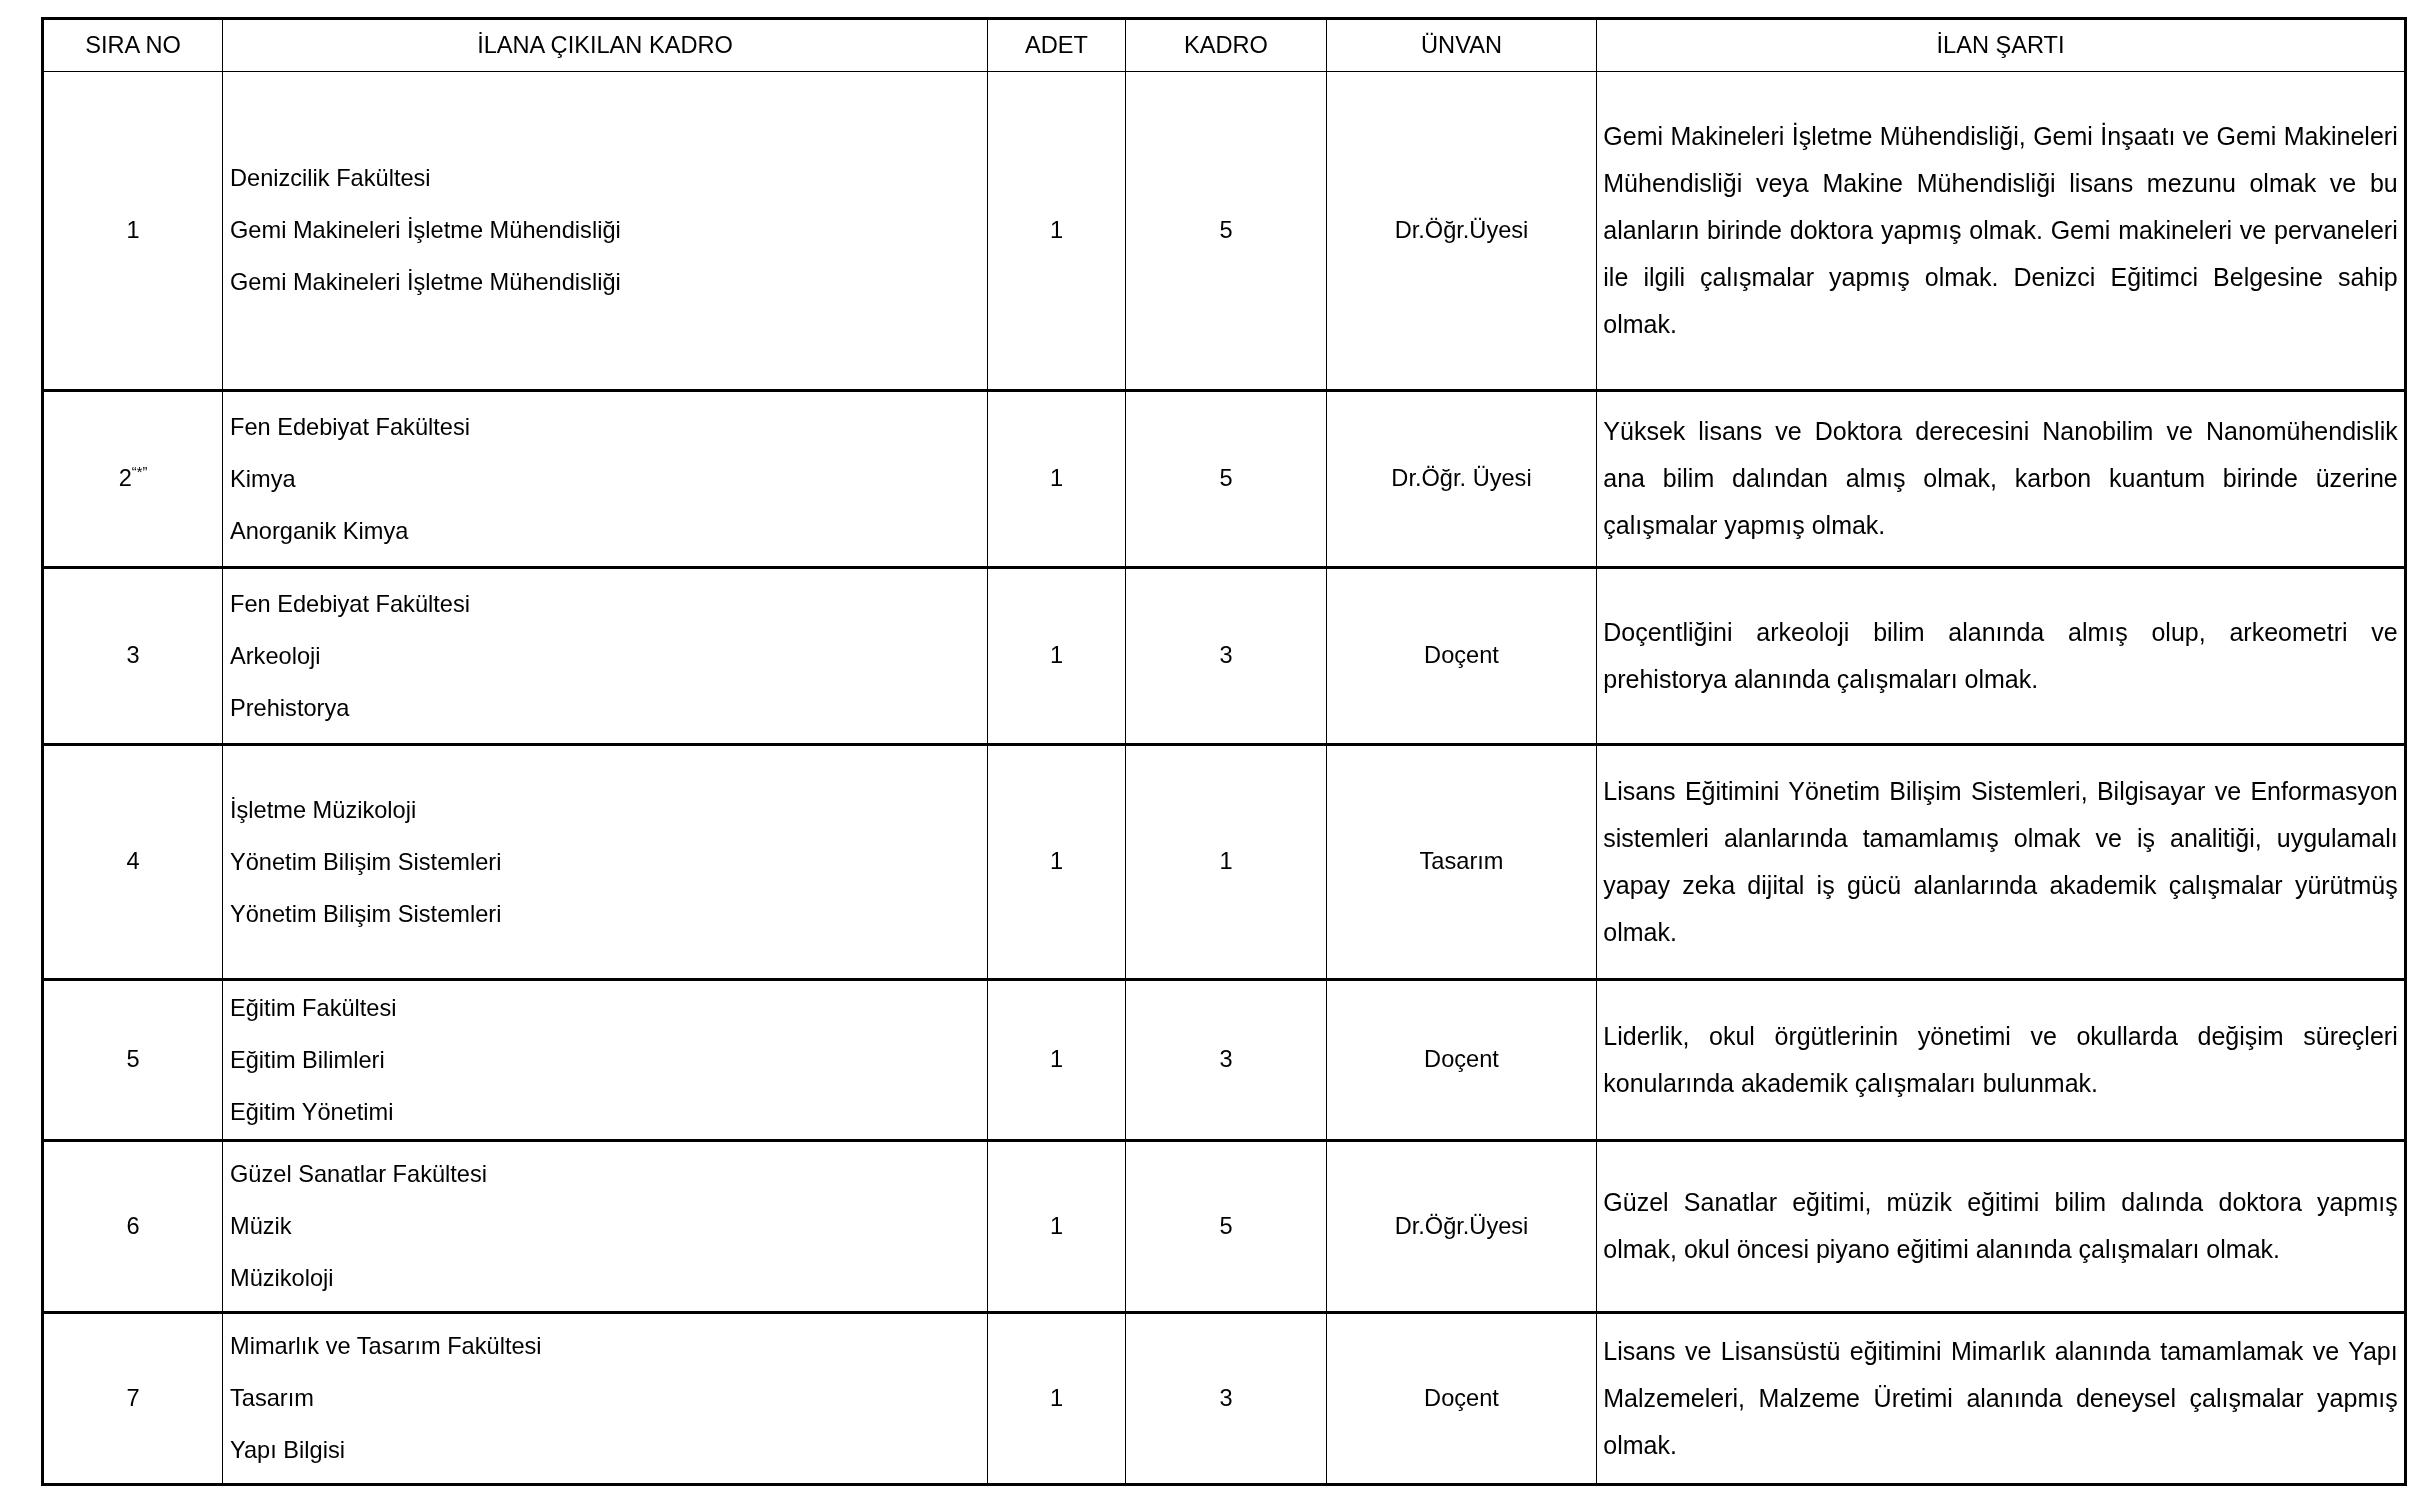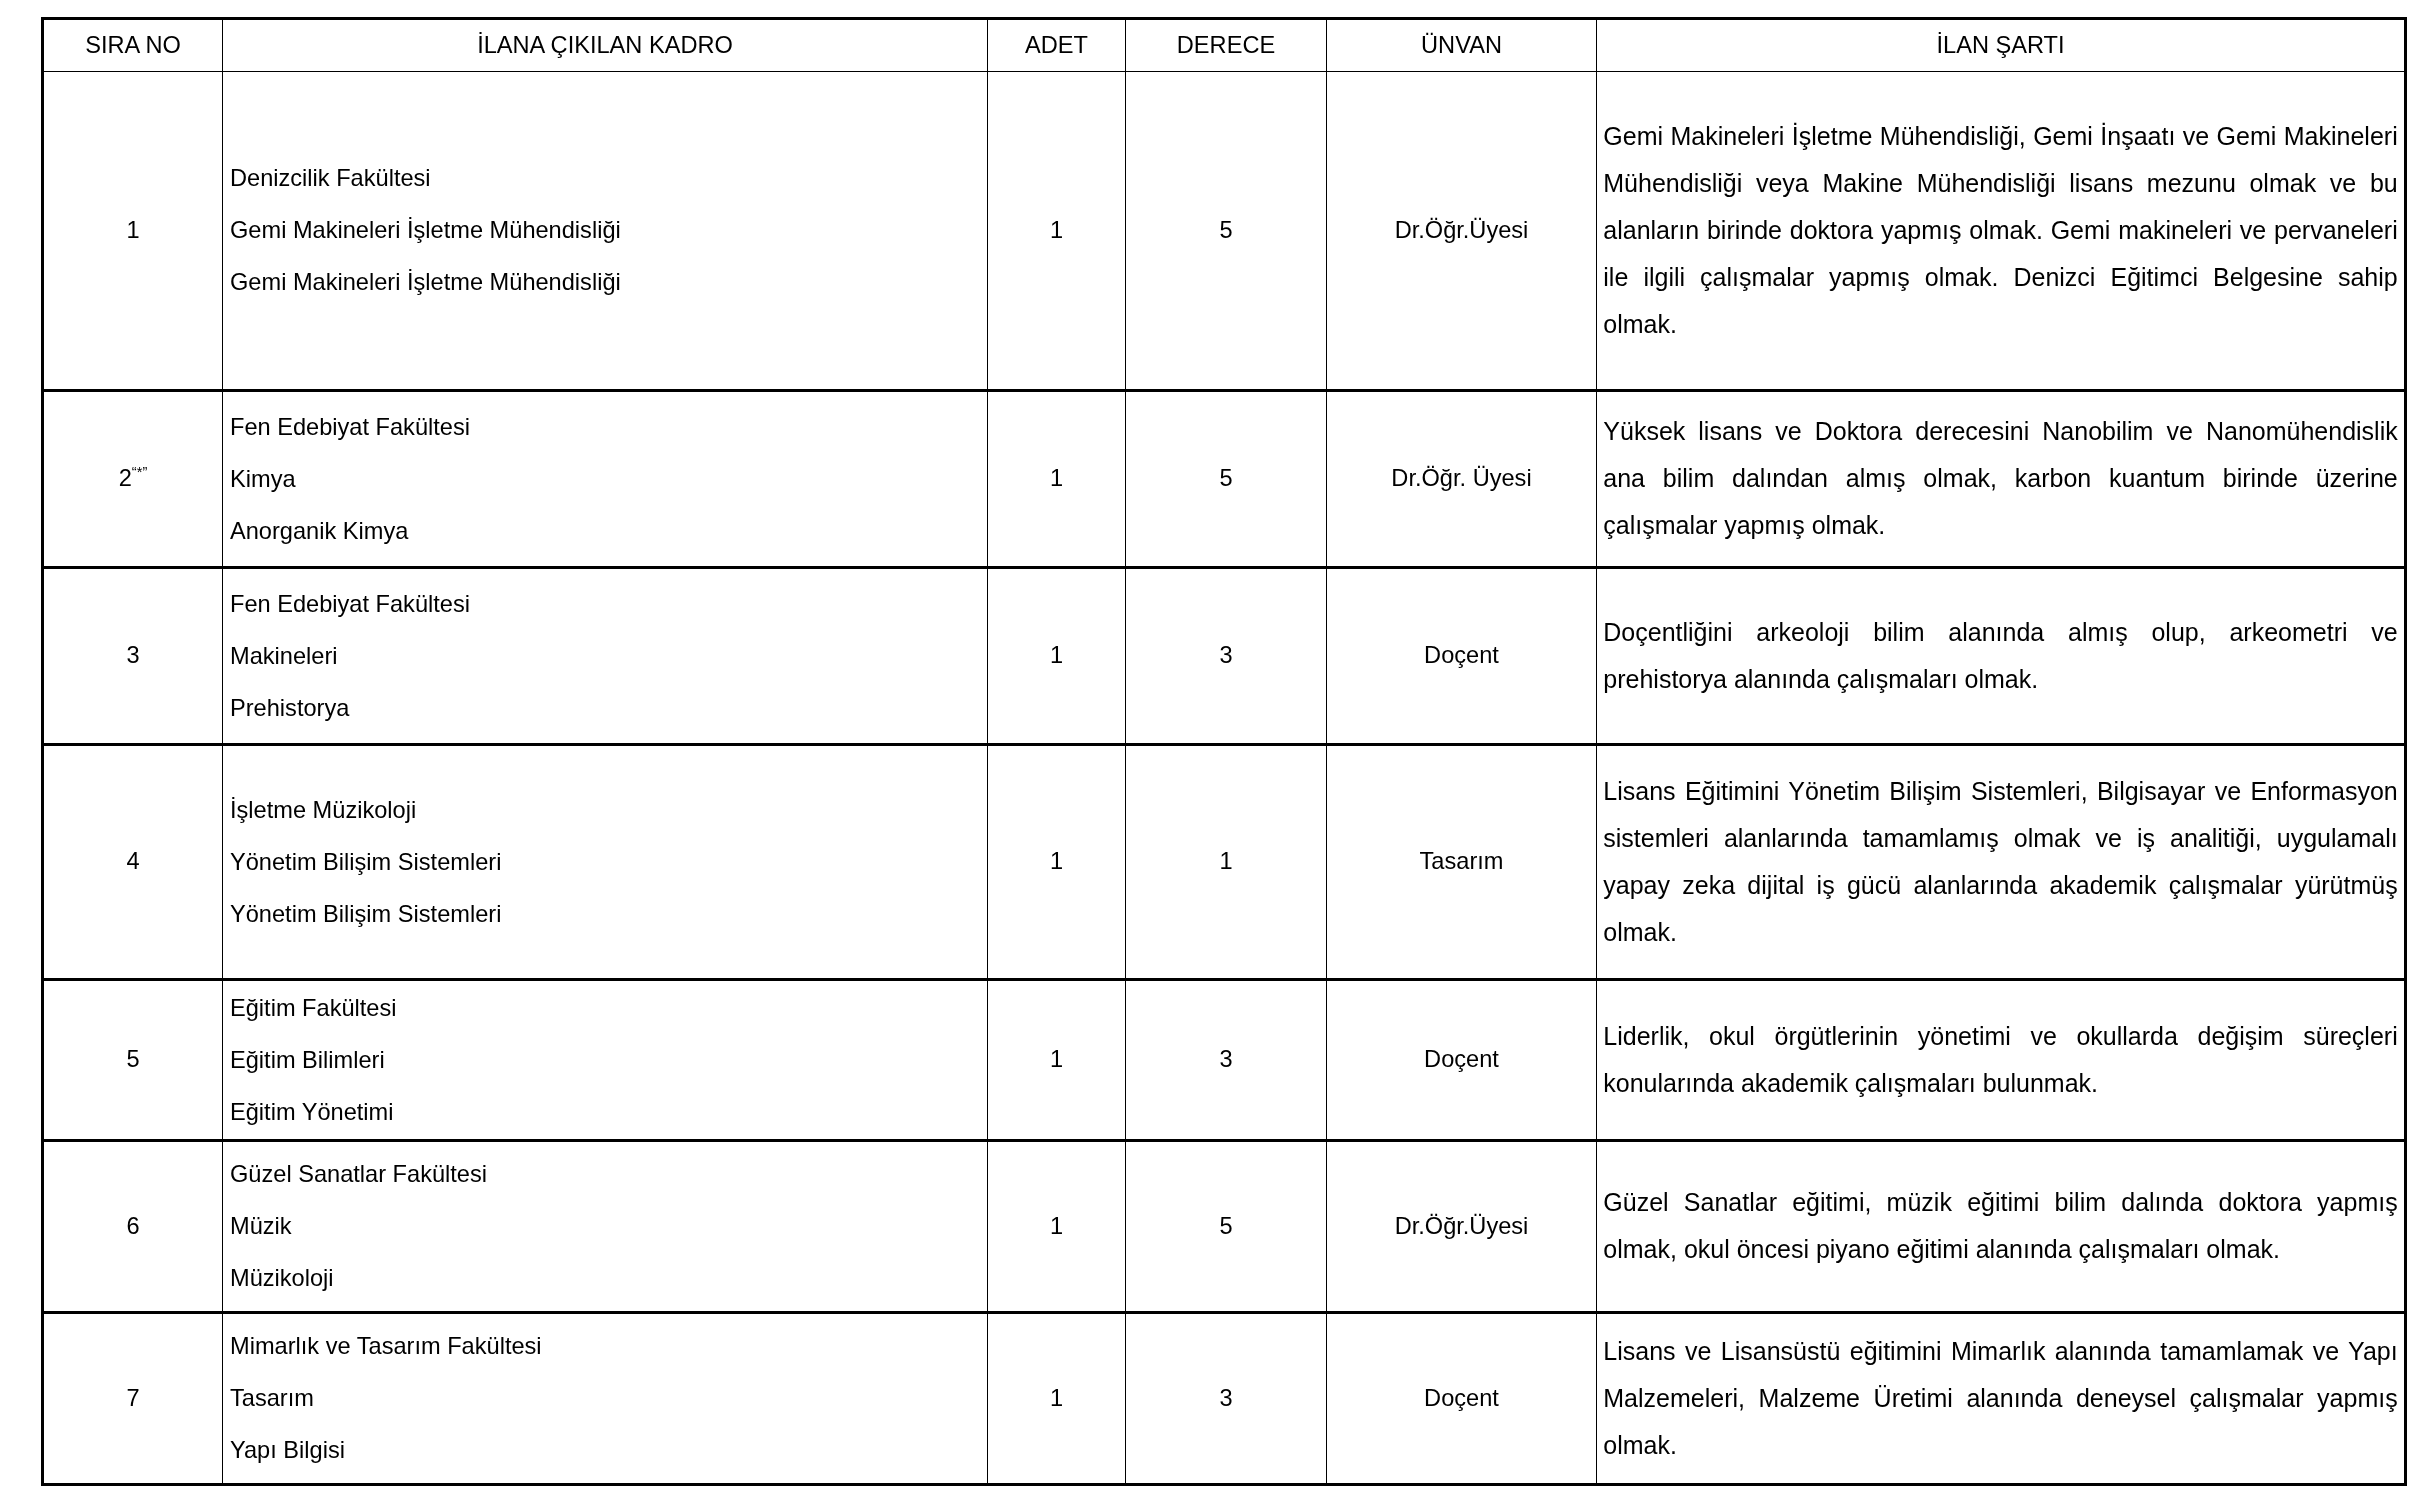--- a/index.html
+++ b/index.html
@@ -98,21 +98,21 @@
       <col class="c3">
       <col class="c4">
       <col class="c5">
       <col class="c6">
   </colgroup>
   <thead>
     <tr>
       <th>SIRA NO</th>
       <th>İLANA ÇIKILAN KADRO</th>
       <th>ADET</th>
-      <th>DERECE</th>
+      <th>KADRO</th>
       <th>ÜNVAN</th>
       <th>İLAN ŞARTI</th>
     </tr>
   </thead>
   <tbody id="table-body">
       <tr>
     <td class="c-sira"><span>1</span></td>
     <td class="c-kadro">
           <div class="kadro-line">Denizcilik Fakültesi</div>
           <div class="kadro-line">Gemi Makineleri İşletme Mühendisliği</div>
@@ -132,21 +132,21 @@
         </td>
     <td class="c-num">1</td>
     <td class="c-num">5</td>
     <td class="c-unvan">Dr.Öğr. Üyesi</td>
     <td class="c-sart">Yüksek lisans ve Doktora derecesini Nanobilim ve Nanomühendislik ana bilim dalından almış olmak, karbon kuantum birinde üzerine çalışmalar yapmış olmak.</td>
   </tr>
       <tr>
     <td class="c-sira"><span>3</span></td>
     <td class="c-kadro">
           <div class="kadro-line">Fen Edebiyat Fakültesi</div>
-          <div class="kadro-line">Makineleri</div>
+          <div class="kadro-line">Arkeoloji</div>
           <div class="kadro-line">Prehistorya</div>
         </td>
     <td class="c-num">1</td>
     <td class="c-num">3</td>
     <td class="c-unvan">Doçent</td>
     <td class="c-sart">Doçentliğini arkeoloji bilim alanında almış olup, arkeometri ve prehistorya alanında çalışmaları olmak.</td>
   </tr>
       <tr>
     <td class="c-sira"><span>4</span></td>
     <td class="c-kadro">

